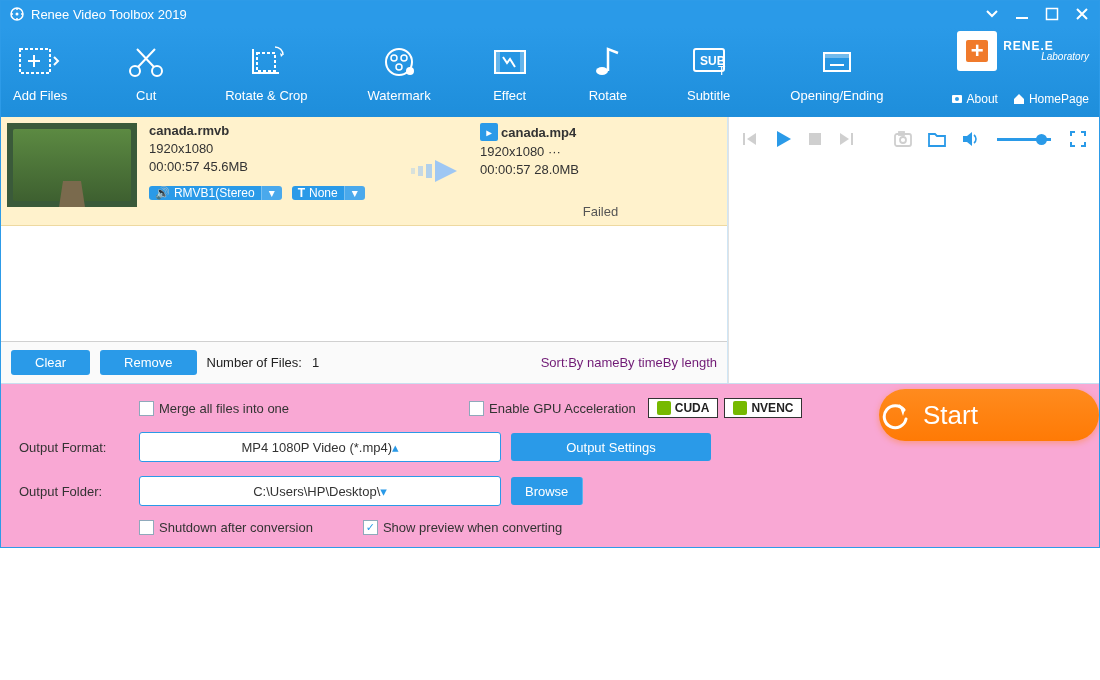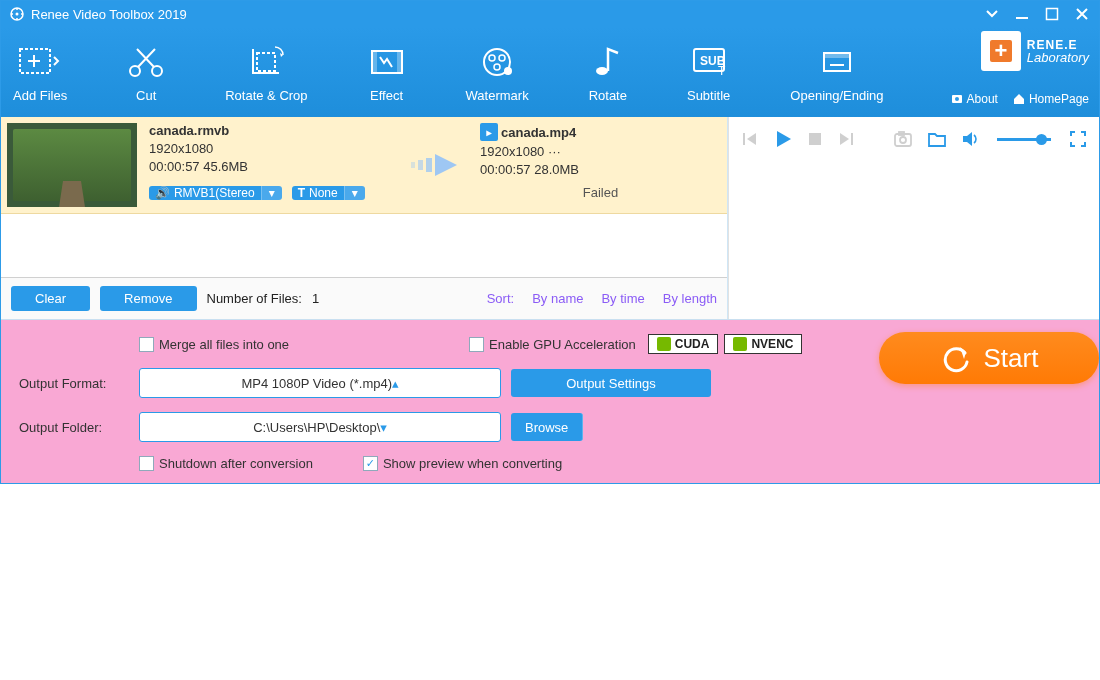--- a/index.html
+++ b/index.html
@@ -1,32 +1,32 @@
 <!DOCTYPE html>
 <html><head>
 <meta charset="utf-8">
 <style>
   html,body{margin:0;padding:0;font-family:"Segoe UI",Arial,sans-serif;font-size:13px;color:#222;background:#fff;}
-  .window{width:1100px;height:484px;border:1px solid #2d9be8;box-sizing:border-box;display:flex;flex-direction:column;overflow:hidden;}
+  .window{width:1100px;height:548px;border:1px solid #2d9be8;box-sizing:border-box;display:flex;flex-direction:column;overflow:hidden;}
   .titlebar{height:26px;background:linear-gradient(#2a9ae8,#2a9ae8);color:#fff;display:flex;align-items:center;padding:0 8px;font-size:13px;}
   .titlebar .logo-icon{width:16px;height:16px;margin-right:6px;display:flex;align-items:center;justify-content:center;}
   .titlebar .spacer{flex:1;}
   .win-btn{width:18px;height:18px;margin-left:12px;color:#fff;cursor:pointer;display:flex;align-items:center;justify-content:center;}
   .toolbar{height:90px;background:linear-gradient(#2a9ae8,#1e8edb);display:flex;align-items:center;padding:0 10px;color:#fff;position:relative;}
   .tool{display:flex;flex-direction:column;align-items:center;justify-content:center;margin:0 30px;cursor:pointer;height:80px;}
   .tool:first-child{margin-left:2px;}
   .tool .ticon{height:40px;display:flex;align-items:center;justify-content:center;}
   .tool .tlabel{margin-top:6px;font-size:13px;white-space:nowrap;}
   .brand{position:absolute;right:10px;top:4px;display:flex;flex-direction:column;align-items:flex-end;}
   .brand-top{display:flex;align-items:center;}
   .brand-logo{width:40px;height:40px;background:#fff;border-radius:3px;display:flex;align-items:center;justify-content:center;margin-right:6px;}
   .brand-logo .cross{width:22px;height:22px;background:#f07a2b;color:#fff;display:flex;align-items:center;justify-content:center;font-weight:bold;font-size:22px;border-radius:2px;}
   .brand-text{display:flex;flex-direction:column;align-items:flex-start;line-height:1;}
   .brand-text .l1{font-weight:bold;font-size:12px;letter-spacing:1px;}
-  .brand-text .l2{font-style:italic;font-size:13px;}
+  .brand-text .l2{font-style:italic;font-size:10px;margin-left:38px;}
   .brand-links{display:flex;gap:14px;margin-top:21px;font-size:12px;}
   .brand-links span{display:flex;align-items:center;gap:3px;cursor:pointer;}
   .middle{flex:1;display:flex;min-height:0;}
   .file-list{flex:1;display:flex;flex-direction:column;border-right:1px solid #cfe6f6;overflow:hidden;}
   .file-row{background:#fff2cc;display:flex;align-items:stretch;border-bottom:1px solid #eed9a0;padding:6px;}
   .thumb{width:130px;height:84px;background:#3a5a3a;position:relative;flex-shrink:0;}
   .thumb .tree{position:absolute;inset:6px;background:linear-gradient(180deg,#5c8a42 0%,#3e6030 100%);border-radius:2px;}
   .thumb .path{position:absolute;bottom:0;left:40%;width:20%;height:55%;background:#7a6a4d;transform:perspective(60px) rotateX(35deg);transform-origin:bottom;}
   .file-cols{flex:1;display:flex;padding-left:12px;}
   .col{flex:1;display:flex;flex-direction:column;gap:3px;font-size:13px;color:#333;}
@@ -35,21 +35,21 @@
   .mp4badge{width:18px;height:18px;background:#2a9ae8;color:#fff;display:flex;align-items:center;justify-content:center;font-size:10px;border-radius:2px;}
   .arrow-box{width:90px;display:flex;align-items:center;justify-content:center;}
   .arrow-svg{fill:#9ec7f3;}
   .tag-btn{height:24px;display:flex;align-items:center;font-size:12px;color:#fff;cursor:pointer;}
   .tag-main{background:#2a9ae8;padding:0 6px;display:flex;align-items:center;gap:4px;border-top-left-radius:3px;border-bottom-left-radius:3px;max-width:110px;overflow:hidden;}
   .tag-drop{background:#4aa9ec;width:20px;display:flex;align-items:center;justify-content:center;border-left:1px solid #7ac0f0;border-top-right-radius:3px;border-bottom-right-radius:3px;}
   .status-txt{color:#555;flex:1;text-align:center;align-self:center;}
   .row2{display:flex;align-items:center;gap:10px;margin-top:4px;}
   .file-toolbar{border-top:1px solid #d0d0d0;padding:8px 10px;display:flex;align-items:center;gap:10px;background:#fafafa;}
   .btn-blue{background:#2a9ae8;color:#fff;padding:5px 24px;border-radius:3px;cursor:pointer;font-size:13px;border:none;}
-  .sort-group{margin-left:auto;display:flex;align-items:flex-end;gap:18px;color:#8b5cf6;}
+  .sort-group{margin-left:auto;display:flex;align-items:flex-end;color:#701a75;}
   .sort-group span{cursor:pointer;}
   .preview{width:370px;display:flex;flex-direction:column;background:#fff;border-left:1px solid #e2e2e2;}
   .video-area{flex:1;background:#000;position:relative;overflow:hidden;display:flex;align-items:center;justify-content:center;}
   .video-frame{width:100%;height:68%;background:linear-gradient(180deg,#b6e0c6 0%,#7fa674 100%);position:relative;}
   .video-frame .pathv{position:absolute;bottom:0;left:45%;width:12%;height:75%;background:#8a7855;transform:perspective(100px) rotateX(45deg);transform-origin:bottom;}
   .video-frame .trees{position:absolute;inset:0;background:
     radial-gradient(ellipse 40% 60% at 15% 30%,#2d4a22 0%,transparent 50%),
     radial-gradient(ellipse 40% 60% at 85% 30%,#2d4a22 0%,transparent 50%),
     radial-gradient(ellipse 30% 50% at 35% 25%,#3c5c30 0%,transparent 50%),
     radial-gradient(ellipse 30% 50% at 65% 25%,#3c5c30 0%,transparent 50%);}
@@ -73,21 +73,21 @@
   .gpu-badge .dot{width:14px;height:14px;background:#76b900;border-radius:2px;}
   .form-row{display:flex;align-items:center;gap:10px;}
   .form-row .label{width:110px;color:#333;}
   .combo{flex:0 0 340px;height:28px;border:1px solid #2a9ae8;border-radius:3px;background:#fff;display:flex;align-items:center;padding:0 10px;justify-content:center;cursor:pointer;color:#333;}
   .combo .caret{color:#2a9ae8;}
   .btn-mid{background:#2a9ae8;color:#fff;height:28px;padding:0 20px;border:none;border-radius:3px;cursor:pointer;font-size:13px;display:flex;align-items:center;}
   .btn-split{display:flex;height:28px;}
   .btn-split button{background:#2a9ae8;color:#fff;border:none;padding:0 14px;font-size:13px;cursor:pointer;}
   .btn-split button:first-child{border-top-left-radius:3px;border-bottom-left-radius:3px;border-right:1px solid #5fb3ee;}
   .btn-split button:last-child{border-top-right-radius:3px;border-bottom-right-radius:3px;}
-  .start-btn{position:absolute;right:0;top:12px;width:220px;height:52px;background:linear-gradient(#ff8b1e,#ff7a05);border-radius:26px;color:#fff;display:flex;align-items:center;justify-content:center;gap:14px;font-size:26px;cursor:pointer;box-shadow:0 2px 6px rgba(255,122,5,.4);}
+  .start-btn{position:absolute;right:0;top:5px;width:220px;height:52px;background:linear-gradient(#ff8b1e,#ff7a05);border-radius:26px;color:#fff;display:flex;align-items:center;gap:14px;font-size:26px;cursor:pointer;box-shadow:0 2px 6px rgba(255,122,5,.4);}
   .bottom-rel{position:relative;}
   .checks-row{display:flex;align-items:center;gap:50px;margin-left:120px;}
 </style>
 </head>
 <body>
 
 <div class="window">
 
   <div class="titlebar">
     <span class="logo-icon">
@@ -149,39 +149,39 @@
             <path d="M6 4v24h26" fill="none" stroke="#fff" stroke-width="2"></path>
             <path d="M28 2a8 8 0 018 8" fill="none" stroke="#fff" stroke-width="1.5"></path>
             <path d="M36 10l-3-2 1 4z" fill="#fff"></path>
           </svg>
         </span>
       <span class="tlabel">Rotate &amp; Crop</span>
     </div>
     <div class="tool">
       <span class="ticon">
           <svg width="38" height="34" viewBox="0 0 38 34">
-            <rect x="4" y="6" width="30" height="22" fill="none" stroke="#fff" stroke-width="2"></rect>
-            <rect x="4" y="6" width="5" height="22" fill="#fff" opacity=".3"></rect>
-            <rect x="29" y="6" width="5" height="22" fill="#fff" opacity=".3"></rect>
-            <path d="M12 12l4 6 3-4 5 8" fill="none" stroke="#fff" stroke-width="2"></path>
-          </svg>
-        </span>
-      <span class="tlabel">Effect</span>
-    </div>
-    <div class="tool">
-      <span class="ticon">
-          <svg width="38" height="34" viewBox="0 0 38 34">
             <circle cx="19" cy="17" r="13" fill="none" stroke="#fff" stroke-width="2"></circle>
             <circle cx="14" cy="13" r="3" fill="none" stroke="#fff" stroke-width="1.5"></circle>
             <circle cx="24" cy="13" r="3" fill="none" stroke="#fff" stroke-width="1.5"></circle>
             <circle cx="19" cy="22" r="3" fill="none" stroke="#fff" stroke-width="1.5"></circle>
             <circle cx="30" cy="26" r="4" fill="#fff"></circle>
           </svg>
         </span>
       <span class="tlabel">Watermark</span>
+    </div>
+    <div class="tool">
+      <span class="ticon">
+          <svg width="38" height="34" viewBox="0 0 38 34">
+            <rect x="4" y="6" width="30" height="22" fill="none" stroke="#fff" stroke-width="2"></rect>
+            <rect x="4" y="6" width="5" height="22" fill="#fff" opacity=".3"></rect>
+            <rect x="29" y="6" width="5" height="22" fill="#fff" opacity=".3"></rect>
+            <path d="M12 12l4 6 3-4 5 8" fill="none" stroke="#fff" stroke-width="2"></path>
+          </svg>
+        </span>
+      <span class="tlabel">Effect</span>
     </div>
     <div class="tool">
       <span class="ticon">
           <svg width="32" height="34" viewBox="0 0 32 34">
             <ellipse cx="10" cy="26" rx="6" ry="4" fill="#fff"></ellipse>
             <path d="M16 26V4l10 4" fill="none" stroke="#fff" stroke-width="2.5"></path>
           </svg>
         </span>
       <span class="tlabel">Rotate</span>
     </div>
@@ -271,21 +271,21 @@
                 <path d="M30 6v22l22-11z"></path>
               </svg>
           </div>
           <div class="col">
             <span class="mp4name">
                 <span class="mp4badge">▸</span>
                 <span>canada.mp4</span>
               </span>
             <span>1920x1080   ···</span>
             <span>00:00:57 28.0MB</span>
-            <span class="status-txt" style="margin-top:5px">Failed</span>
+            <span class="status-txt" style="margin-top:24px">Failed</span>
           </div>
         </div>
       </div>
       <div style="flex:1"></div>
       <div class="file-toolbar">
         <button class="btn-blue">Clear</button>
         <button class="btn-blue">Remove</button>
         <span>Number of Files:</span>
         <span>1</span>
         <div class="sort-group">

